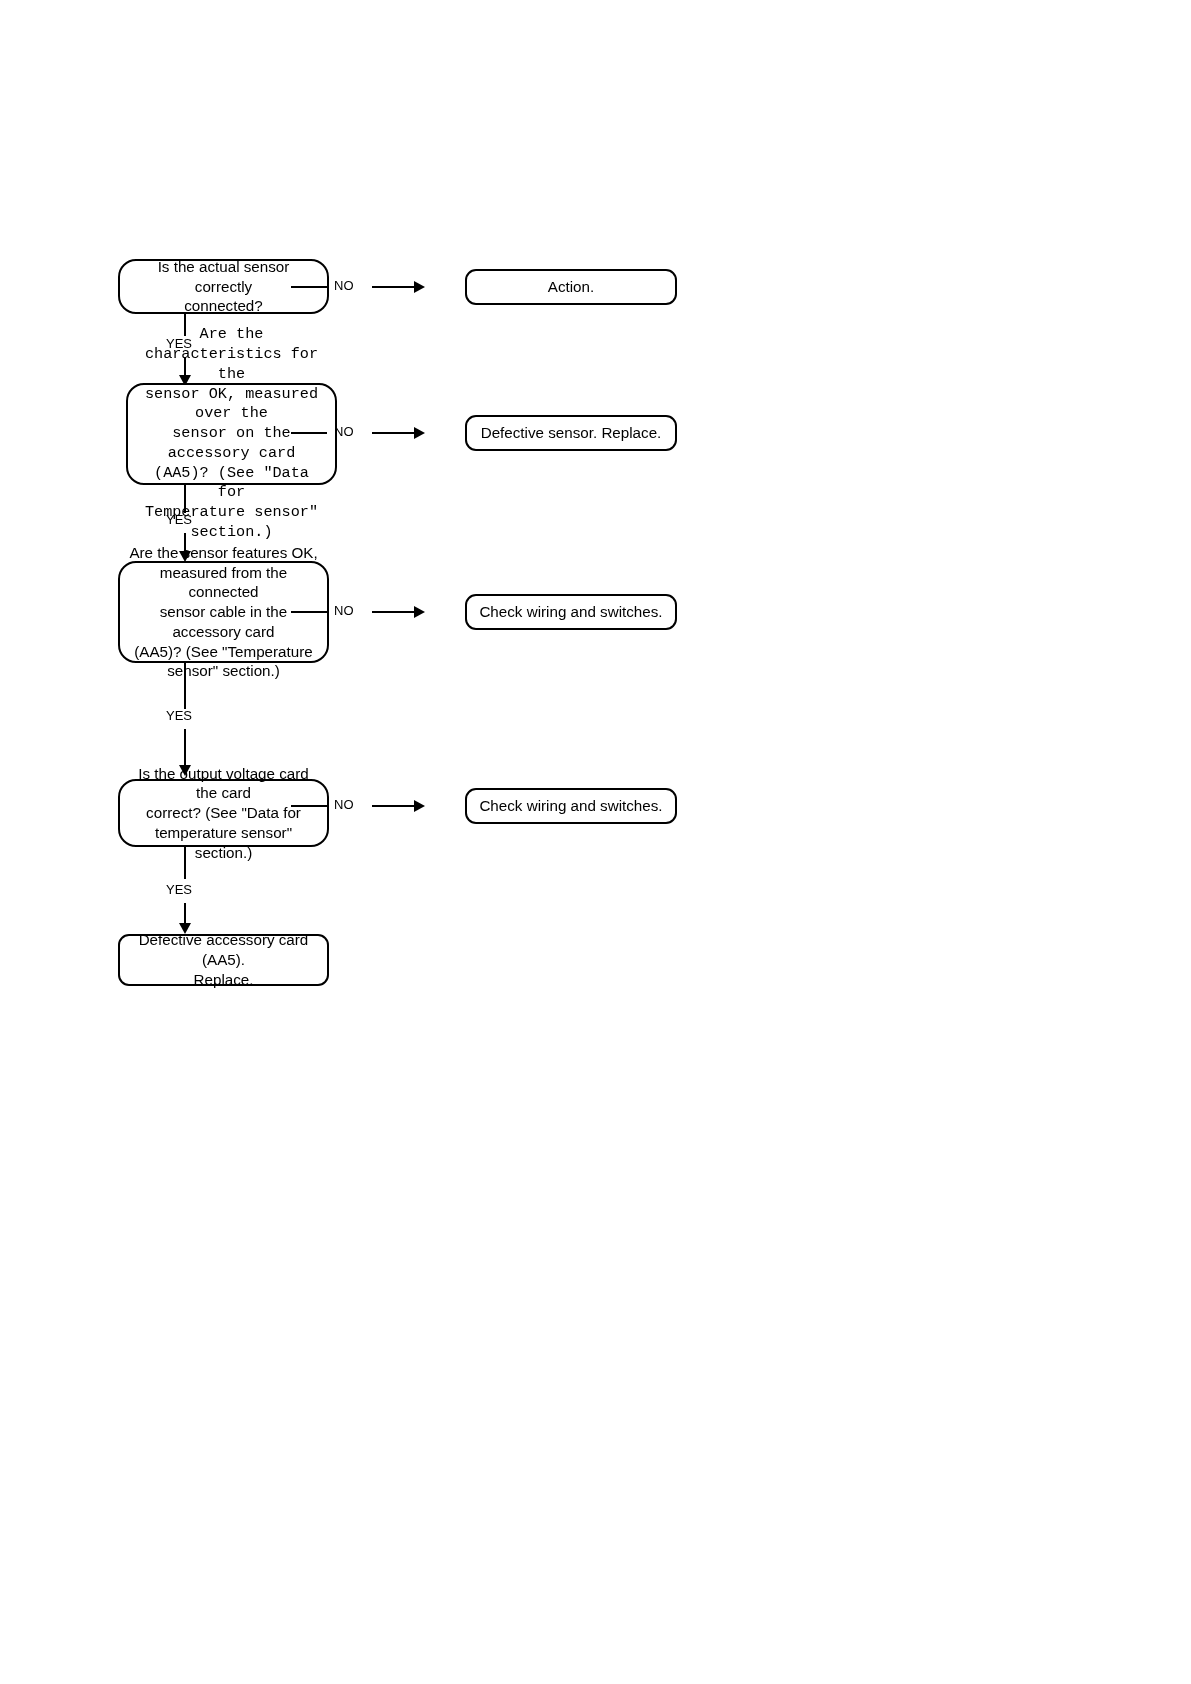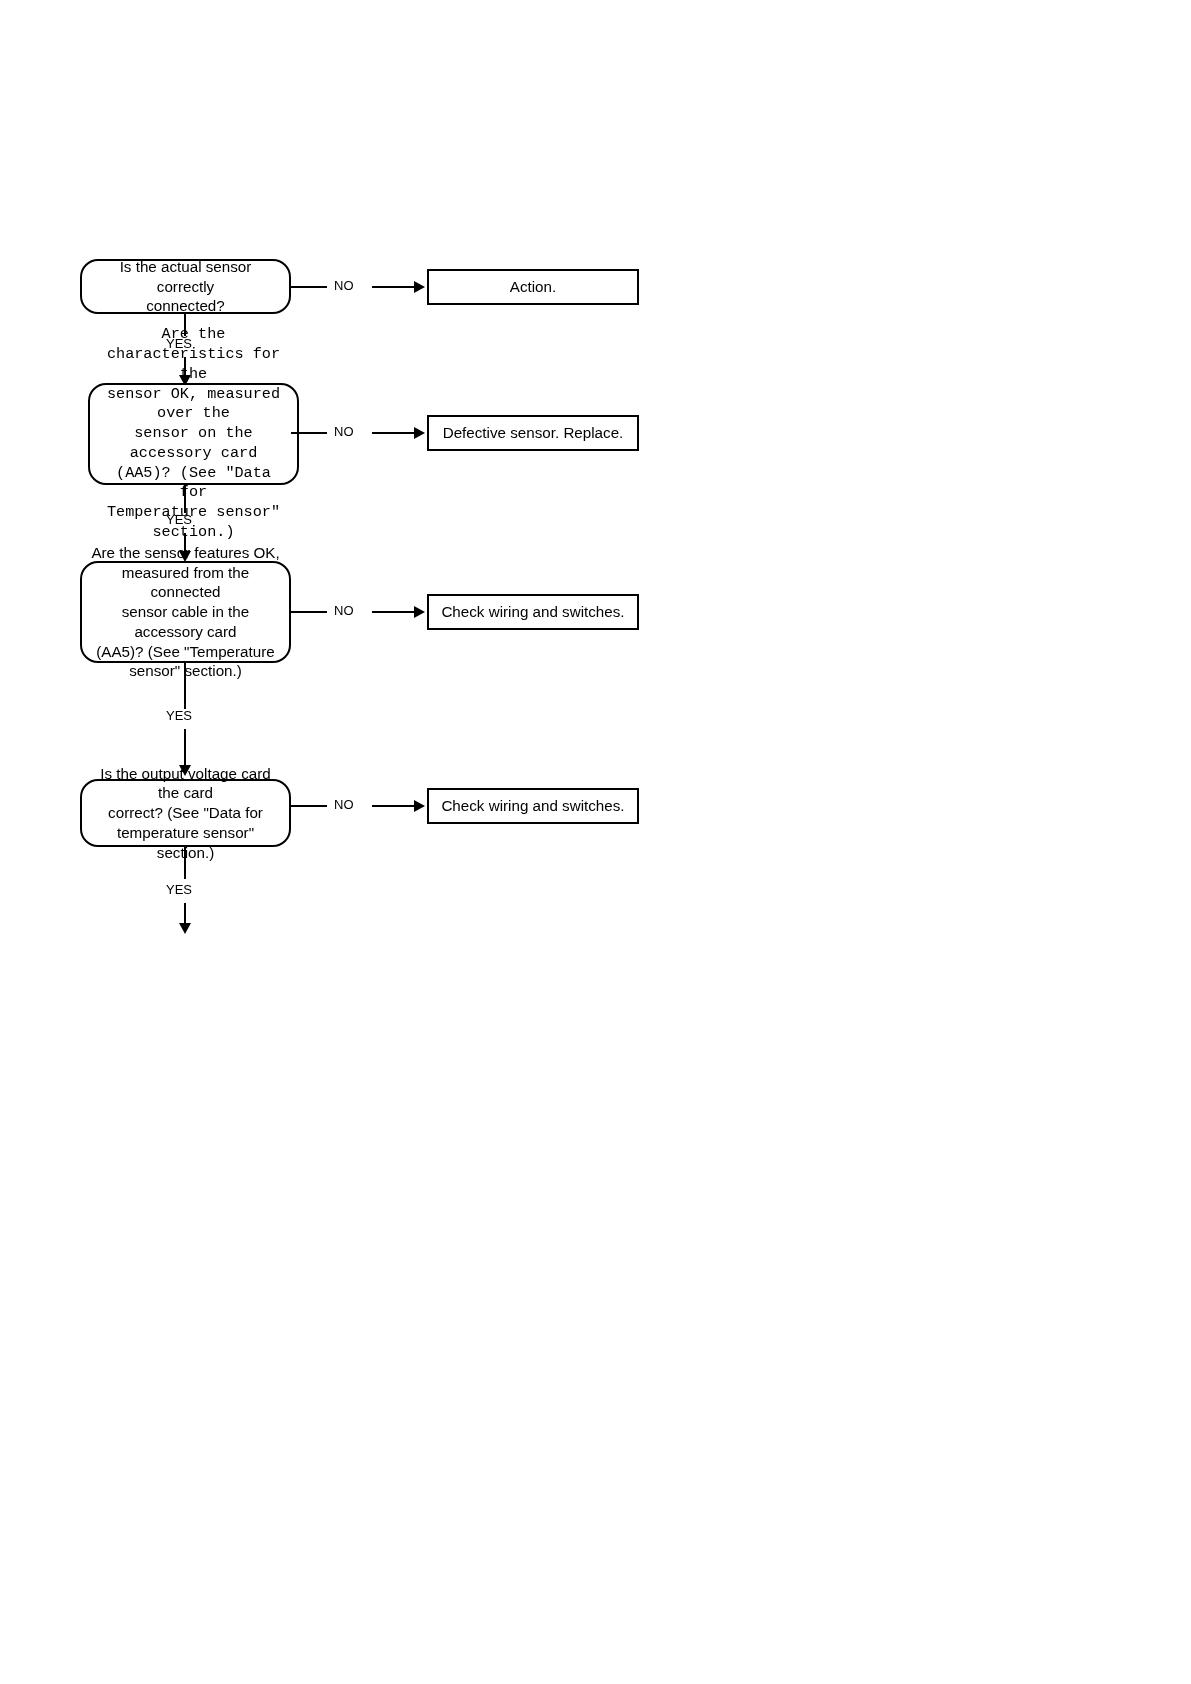--- a/index.html
+++ b/index.html
@@ -25,26 +25,27 @@
     border: 2px solid #000000;
     background: #ffffff;
     display: flex;
     align-items: center;
     justify-content: center;
     text-align: center;
     font-size: 15.2px;
     line-height: 1.30;
     color: #000000;
     padding: 3px 8px;
+    margin-left: 38px;
   }
   .node.decision {
     border-radius: 18px;
   }
   .node.action {
-    border-radius: 0;
+    border-radius: 11px;
   }
   .node-text {
     display: block;
     width: 100%;
     white-space: pre-line;
   }
   .edge-label {
     position: absolute;
     font-size: 13px;
     line-height: 1;
@@ -159,14 +160,18 @@
 
   <div class="node action" style="left:427px; top:788px; width:212px; height:36px;">
     <span class="node-text">Check wiring and switches.</span>
   </div>
 
   <div class="line-v" style="left:184px; top:847px; height:32px;"></div>
   <div class="edge-label" style="left:166px; top:883px;">YES</div>
   <div class="line-v" style="left:184px; top:903px; height:22px;"></div>
   <div class="arrow-down" style="left:179px; top:923px;"></div>
 
+  <div class="node action" style="left:80px; top:934px; width:211px; height:52px;">
+    <span class="node-text">Defective accessory card (AA5).
+Replace.</span>
+  </div>
 
 </div>
 
 </body></html>

